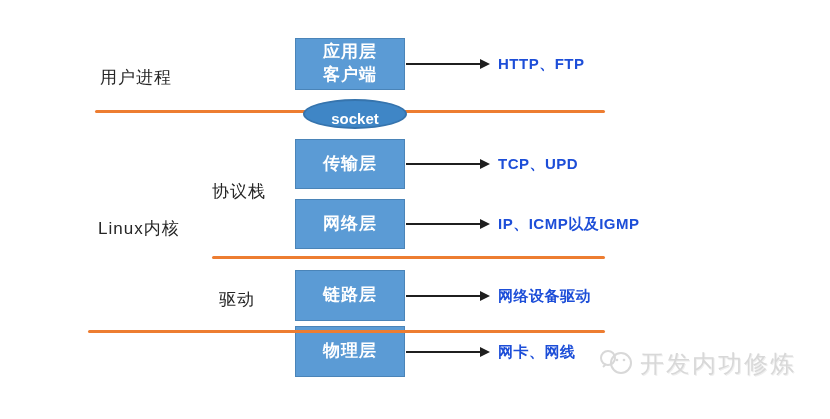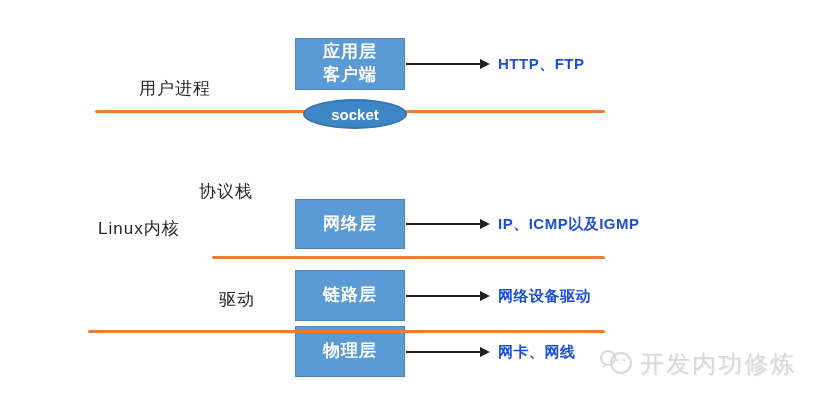--- a/index.html
+++ b/index.html
@@ -85,21 +85,21 @@
     width: 104px;
     height: 30px;
     background: #3f86c6;
     border: 2px solid #3674ad;
     border-radius: 50%;
     box-sizing: border-box;
     color: #ffffff;
     font-size: 15px;
     font-weight: bold;
     display: flex;
-    align-items: center;
+    align-items: flex-end;
     justify-content: center;
     z-index: 3;
   }
 
   
   .divider {
     position: absolute;
     height: 3px;
     background: #ed7d31;
     border-radius: 2px;
@@ -110,22 +110,22 @@
   .divider-3 { top: 330px; left: 88px;  width: 517px; }
 
   
   .side-label {
     position: absolute;
     font-size: 17px;
     color: #262626;
     white-space: nowrap;
     letter-spacing: 1px;
   }
-  .lbl-user-process   { left: 100px; top: 77px; margin-left: 39px;  }
-  .lbl-protocol-stack { left: 199px; top: 180px; text-align: center; }
+  .lbl-user-process   { left: 100px; top: 66px;  }
+  .lbl-protocol-stack { left: 212px; top: 180px; text-align: center; }
   .lbl-linux-kernel   { left: 98px;  top: 217px; }
   .lbl-driver         { left: 219px; top: 288px; }
 
   
   .watermark {
     position: absolute;
     left: 598px;
     top: 347px;
     display: flex;
     align-items: center;
@@ -161,20 +161,27 @@
 
   <div class="layer-row row-application">
     <div class="layer-box">
       <span>应用层</span>
       <span>客户端</span>
     </div>
     <div class="arrow"></div>
     <div class="protocol-label">HTTP、FTP</div>
   </div>
 
+  <div class="layer-row row-transport">
+    <div class="layer-box">
+      <span>传输层</span>
+    </div>
+    <div class="arrow"></div>
+    <div class="protocol-label">TCP、UPD</div>
+  </div>
 
   <div class="layer-row row-network">
     <div class="layer-box">
       <span>网络层</span>
     </div>
     <div class="arrow"></div>
     <div class="protocol-label">IP、ICMP以及IGMP</div>
   </div>
 
   <div class="layer-row row-link">

